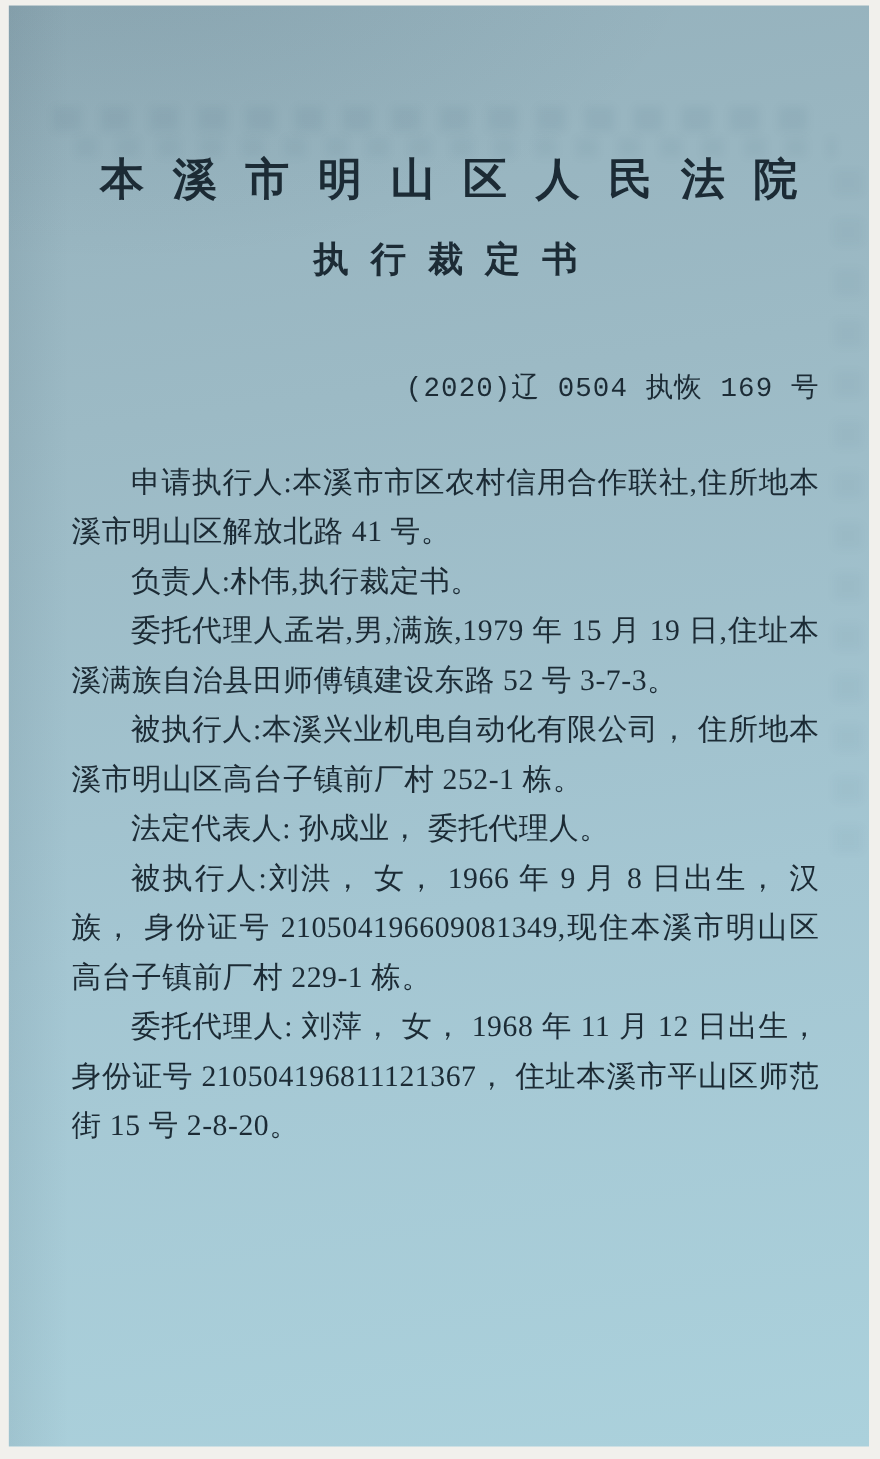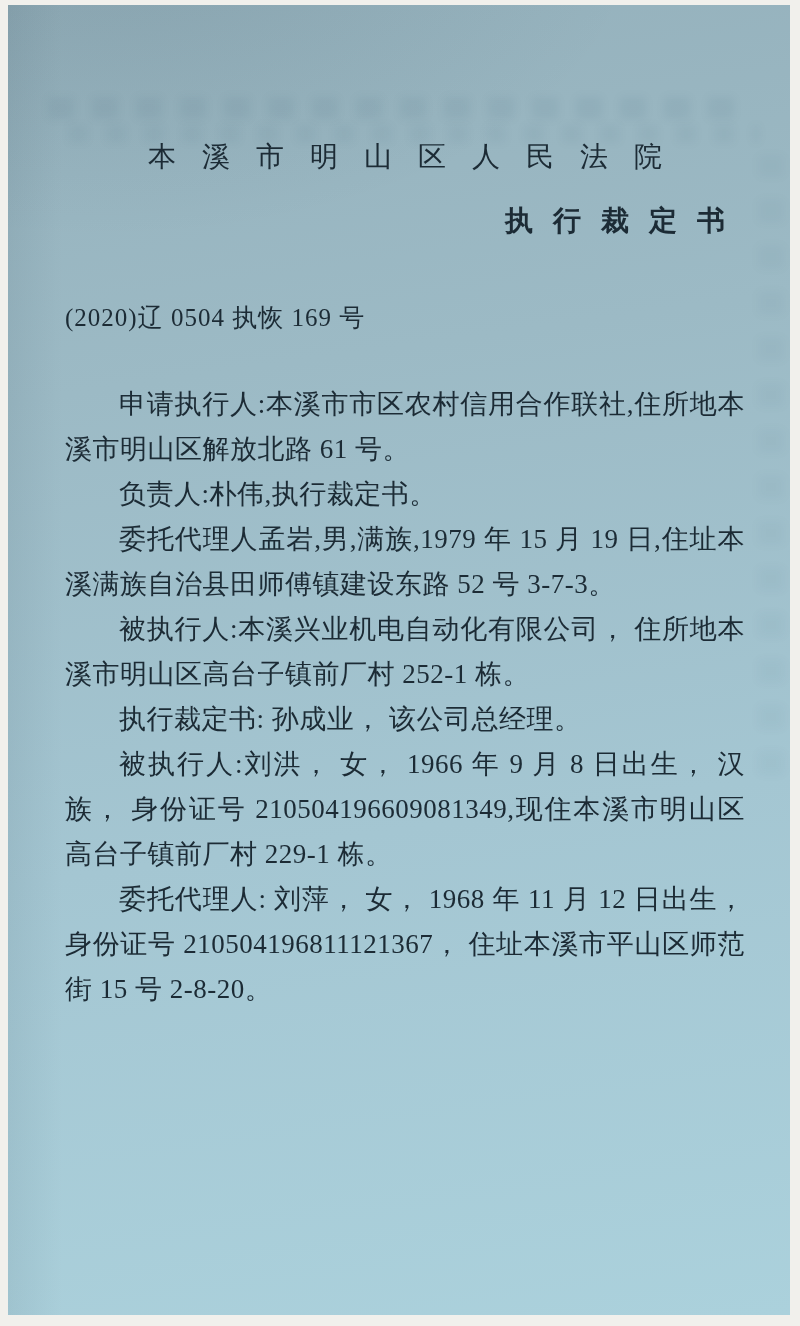--- a/index.html
+++ b/index.html
@@ -59,42 +59,43 @@
     background:repeating-linear-gradient(0deg,
       rgba(35,70,95,.07) 0 24px, rgba(35,70,95,0) 24px 46px);
   }
   .content{
     position:relative;
     padding:138px 45px 0 57px; 
     color:var(--ink);
   }
   .court-name{
     font-family:"Liberation Sans","DejaVu Sans",sans-serif;
-    font-weight:normal;
-    font-size:28px;
+    font-weight:bold;
+    font-size:40px;
     letter-spacing:26px;
-    text-align:center;
     white-space:nowrap;
     text-indent:26px; 
     line-height:1;
   }
   .doc-type{
     font-family:"Liberation Sans","DejaVu Sans",sans-serif;
     font-weight:bold;
-    font-size:28px;
+    font-size:32px;
     letter-spacing:20px;
     text-indent:20px;
-    text-align:right;
+    text-align:center;
     line-height:1;
     margin-top:36px;
   }
   .case-number{
     font-size:25px;
-    margin-top:66px;
+    text-align:right;
+    margin-top:84px;
     letter-spacing:1px;
+    font-family:Liberation Mono, monospace;
   }
   .body-text{
     margin-top:48px;
   }
   .body-text p{
     font-size:27px;
     line-height:45px;
     text-align:justify;
     text-justify:inter-ideograph;
     text-indent:2em;
@@ -110,22 +111,22 @@
   <div class="bleed bleed-col"></div>
 
   <div class="content">
     <div class="court-name">本溪市明山区人民法院</div>
 
     <div class="doc-type">执行裁定书</div>
 
     <div class="case-number">(2020)辽 0504 执恢 169 号</div>
 
     <div class="body-text">
-      <p>申请执行人:本溪市市区农村信用合作联社,住所地本溪市明山区解放北路 61 号。</p>
+      <p>申请执行人:本溪市市区农村信用合作联社,住所地本溪市明山区解放北路 41 号。</p>
       <p>负责人:朴伟,执行裁定书。</p>
       <p>委托代理人孟岩,男,满族,1979 年 15 月 19 日,住址本溪满族自治县田师傅镇建设东路 52 号 3-7-3。</p>
       <p>被执行人:本溪兴业机电自动化有限公司， 住所地本溪市明山区高台子镇前厂村 252-1 栋。</p>
-      <p>执行裁定书: 孙成业， 该公司总经理。</p>
+      <p>法定代表人: 孙成业， 委托代理人。</p>
       <p>被执行人:刘洪， 女， 1966 年 9 月 8 日出生， 汉族， 身份证号 210504196609081349,现住本溪市明山区高台子镇前厂村 229-1 栋。</p>
       <p>委托代理人: 刘萍， 女， 1968 年 11 月 12 日出生， 身份证号 210504196811121367， 住址本溪市平山区师范街 15 号 2-8-20。</p>
     </div>
   </div>
 </div>
 
 </body></html>

